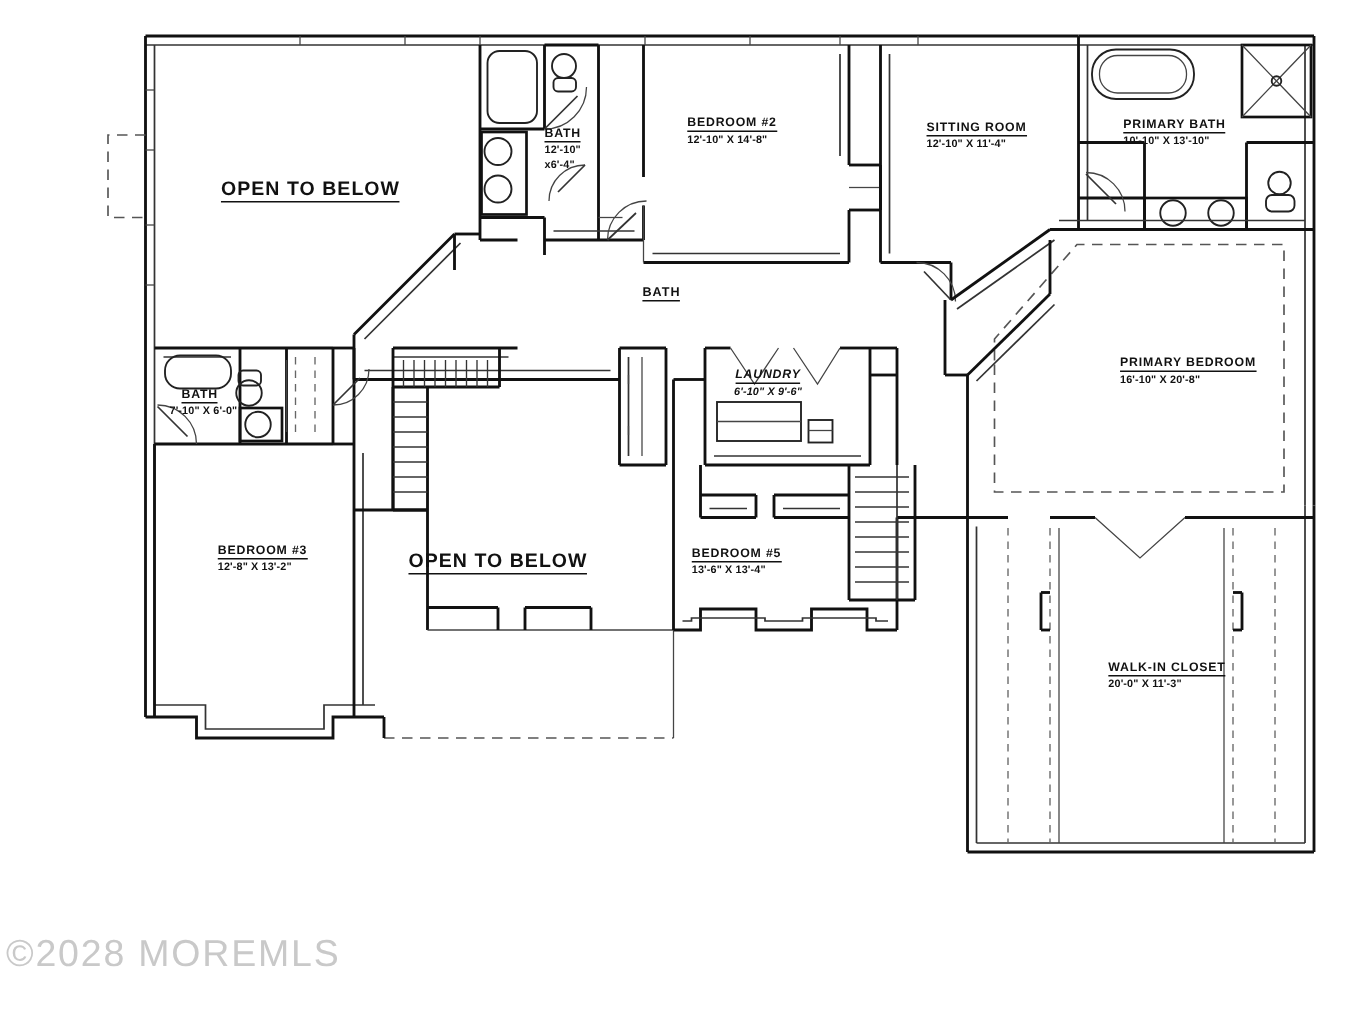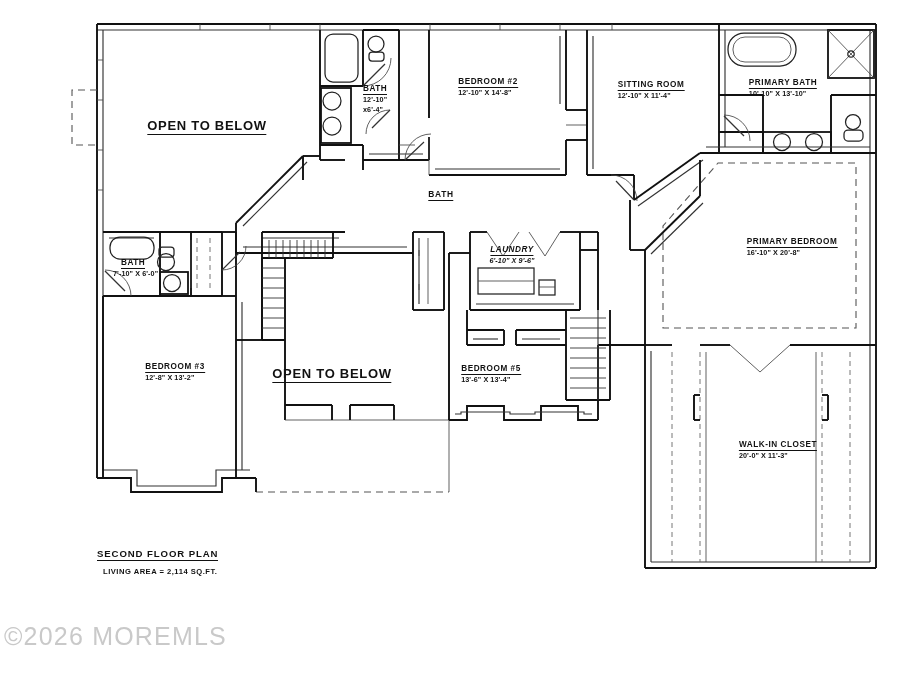--- a/index.html
+++ b/index.html
@@ -506,20 +506,16 @@
   <div class="lbl" style="left:491px; top:364px;">
     <span class="rm-name">BEDROOM #5</span>
     <span class="rm-dim">13'-6" X 13'-4"</span>
   </div>
 
   <div class="lbl" style="left:766px; top:440px;margin-left:12px;">
     <span class="rm-name">WALK-IN CLOSET</span>
     <span class="rm-dim">20'-0" X 11'-3"</span>
   </div>
 
-  <div id="title-block">
-    <div class="t-main">SECOND FLOOR PLAN</div>
-    <div class="t-sub">LIVING AREA = 2,114 SQ.FT.</div>
-  </div>
-
-  <div id="watermark">©2026 MOREMLS</div>
+
+  <div id="watermark">©2028 MOREMLS</div>
 
 </div>
 
 </body></html>

